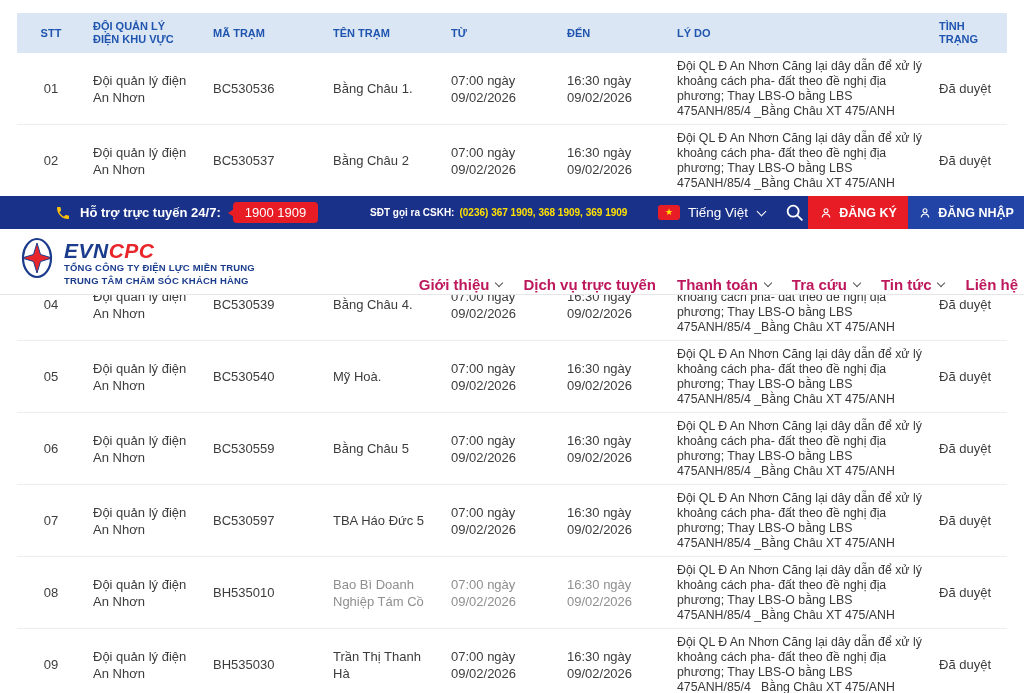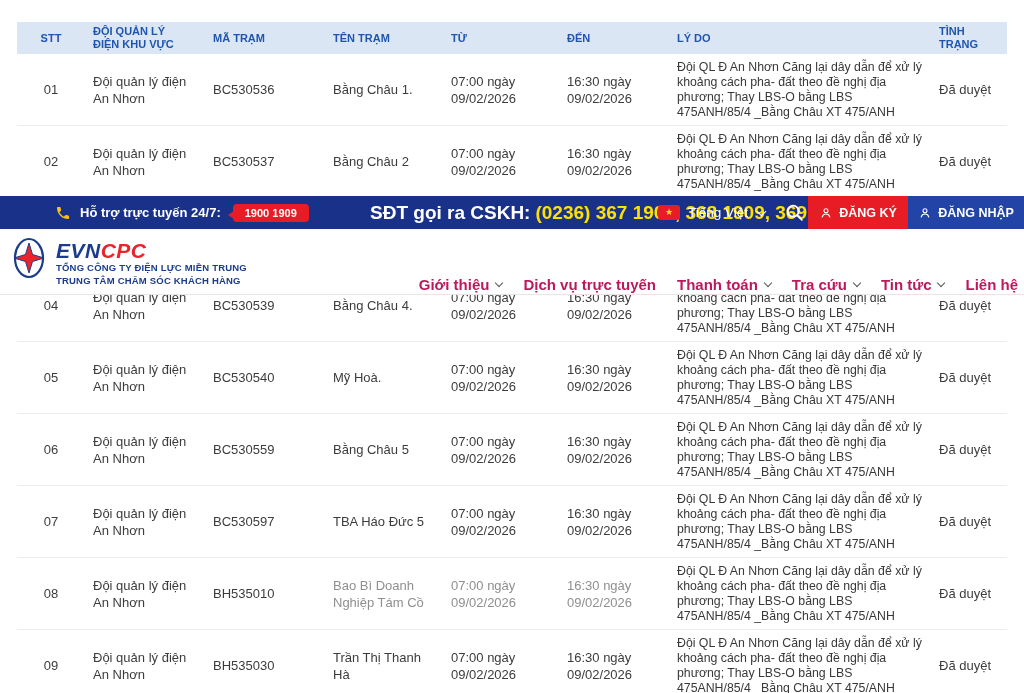--- a/index.html
+++ b/index.html
@@ -2,21 +2,21 @@
 <html><head>
 <meta charset="utf-8">
 <style>
   * { margin:0; padding:0; box-sizing:border-box; }
   html,body { background:#fff; }
   body { font-family:"Liberation Sans","DejaVu Sans",sans-serif; }
   .viewport { position:relative; width:1024px; height:693px; overflow:hidden; background:#fff; }
 
   
   .table-area { position:absolute; top:0; left:0; width:1024px; }
-  .thead { margin:22px 17px 0 17px; height:32px; background:#dbe6f5; display:flex; align-items:center; }
+  .thead { margin:13px 17px 0 17px; height:40px; background:#dbe6f5; display:flex; align-items:center; }
   .thead .hcell { font-size:11px; font-weight:bold; color:#1f55ae; line-height:13px; }
   .trow { margin:0 17px; height:72px; display:flex; align-items:center; border-bottom:1px solid #ededed; background:#fff; overflow:hidden; }
   .cell { font-size:13px; color:#3c3c3c; line-height:17px; }
   .c-stt { width:68px; text-align:center; padding:0 2px; }
   .c-doi { width:120px; padding:0 12px 0 8px; }
   .c-ma  { width:120px; padding:0 8px 0 8px; }
   .c-ten { width:118px; padding:0 10px 0 8px; }
   .c-tu  { width:116px; padding:0 8px 0 8px; white-space:pre-line; }
   .c-den { width:110px; padding:0 8px 0 8px; white-space:pre-line; }
   .c-ly  { width:262px; padding:0 4px 0 8px; font-size:12.3px; line-height:15px; color:#383838; }
@@ -24,41 +24,41 @@
   .faded-mid .c-ten, .faded-mid .c-tu, .faded-mid .c-den { color:#8f8f8f; }
 
   
   .sticky { position:absolute; top:152px; left:0; width:1024px; }
 
   
   .topbar { position:relative; height:33px; background:#1a318a; display:flex; align-items:center; color:#fff;margin-top:44px; }
   .tb-left { display:flex; align-items:center; margin-left:55px; }
   .phone-icon { width:16px; height:16px; margin-right:9px; }
   .support-label { font-size:13px; font-weight:bold; }
-  .hotline-badge { position:relative; margin-left:12px; background:#e81c24; color:#fff; font-weight:bold; font-size:11px;
+  .hotline-badge { position:relative; margin-left:12px; background:#e81c24; color:#fff; font-weight:normal; font-size:13px;
                    padding:3px 12px; border-radius:4px; cursor:pointer; }
   .hotline-badge::before { content:""; position:absolute; left:-5px; top:7px; border-top:4px solid transparent;
                    border-bottom:4px solid transparent; border-right:6px solid #e81c24; }
-  .tb-mid { position:absolute; left:370px; top:0; height:33px; display:flex; align-items:center; font-size:19px; font-weight:bold; }
+  .tb-mid { position:absolute; left:370px; top:0; height:33px; display:flex; align-items:center; font-size:10px; font-weight:bold; }
   .cskh-numbers { color:#ffe100; margin-left:5px; }
   .flag { position:absolute; left:658px; top:9px; width:22px; height:15px; background:#e81c24; border-radius:3px;
           color:#ffe100; font-size:9px; line-height:15px; text-align:center; }
   .lang { position:absolute; left:688px; top:0; height:33px; display:flex; align-items:center; font-size:13.5px; cursor:pointer; }
   .chev { display:inline-block; width:7px; height:7px; border-right:1.6px solid #fff; border-bottom:1.6px solid #fff;
           transform:rotate(45deg); margin-left:10px; margin-top:-3px; }
   .search-btn { position:absolute; left:784px; top:6px; width:22px; height:22px; cursor:pointer; }
   .btn { position:absolute; top:0; height:33px; display:flex; align-items:center; justify-content:center;
          font-size:12.5px; font-weight:bold; color:#fff; cursor:pointer; gap:6px; }
   .btn-register { left:808px; width:100px; background:#e81c24; }
   .btn-login    { left:908px; width:116px; background:#2144a6; }
   .person-icon { width:14px; height:14px; }
 
   
   .navbar { position:relative; height:66px; background:#fff; border-bottom:1px solid #e6e6e6; }
-  .logo { position:absolute; left:10px; top:7px; display:flex; cursor:pointer; }
+  .logo { position:absolute; left:18px; top:7px; display:flex; cursor:pointer; }
   .logo-text { margin-left:8px; padding-top:4px; }
   .logo-name { font-size:21px; font-weight:bold; font-style:italic; line-height:22px; letter-spacing:.5px; }
   .logo-evn { color:#1b3c8c; } .logo-cpc { color:#e8252a; }
   .logo-tag { font-size:9.5px; font-weight:bold; color:#1b3c8c; line-height:12.5px; letter-spacing:.2px; }
   .nav { position:absolute; right:6px; top:0; height:66px; display:flex; align-items:center; gap:21px; }
   .nav-item { display:flex; align-items:center; font-size:15px; font-weight:bold; color:#be185d; cursor:pointer; white-space:nowrap;margin-top:44px; }
   .nav-chev { display:inline-block; width:6px; height:6px; border-right:1.8px solid #555; border-bottom:1.8px solid #555;
               transform:rotate(45deg); margin-left:7px; margin-top:-3px; }
 </style>
 </head>

